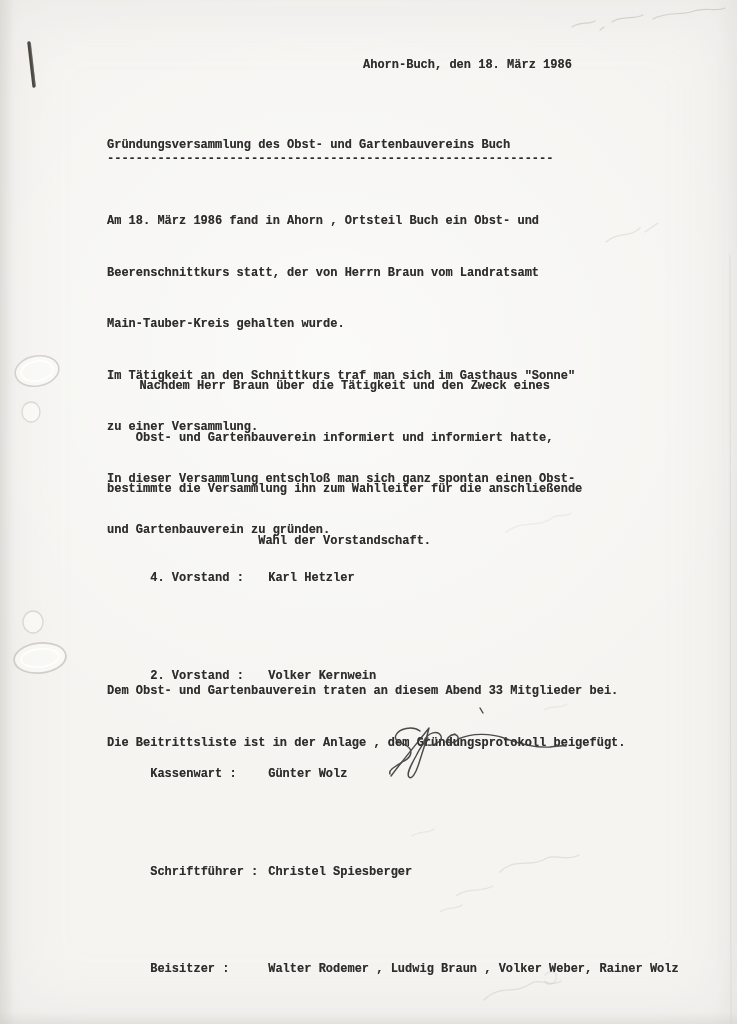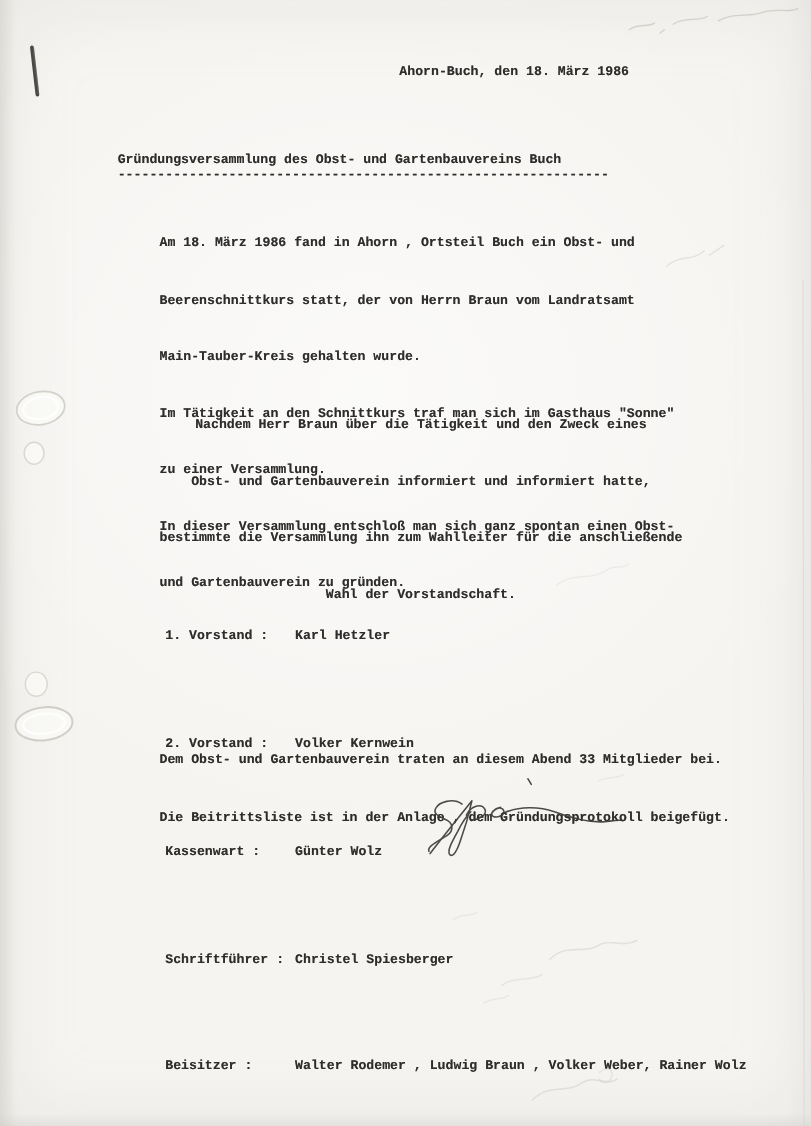--- a/index.html
+++ b/index.html
@@ -29,21 +29,21 @@
   .typed {
     position: absolute;
     font-family: "Liberation Mono", "DejaVu Sans Mono", monospace;
     font-size: 12px;
     font-weight: 700;
     color: #2f2d2b;
     letter-spacing: 0px;
     white-space: pre;
     text-shadow: 0 0 0.6px rgba(47,45,43,0.55);
   }
-  .block .line { line-height: 23.5px; margin-left: 38px; }
+  .block .line { line-height: 23.5px; }
   .dateline { top: 54px; left: 363px; line-height: 23px; }
   .title-line { top: 134px; left: 107px; line-height: 23px; }
   .title-underline { top: 148px; left: 107px; line-height: 23px; }
   .intro-block { top: 182px; left: 107px; }
   .wahlleiter-block { top: 347px; left: 107px; text-align: center; }
   .wahlintro-block { top: 449px; left: 107px; }
   .roster-block { top: 516px; left: 107px; }
   .roster-block .roster-row { line-height: 23.25px; }
   .roster-role { display: inline-block; width: 118px; }
   .closing-block { top: 652px; left: 107px; }
@@ -78,21 +78,21 @@
   <div class="typed block wahlleiter-block">
     <div class="line">Nachdem Herr Braun über die Tätigkeit und den Zweck eines</div>
     <div class="line">Obst- und Gartenbauverein informiert und informiert hatte,</div>
     <div class="line">bestimmte die Versammlung ihn zum Wahlleiter für die anschließende</div>
     <div class="line">Wahl der Vorstandschaft.</div>
   </div>
 
 
   <div class="typed block roster-block">
     <div class="roster-row">
-      <span class="roster-role">1. Vorstand :</span><span class="roster-name">Karl Hetzler</span>
+      <span class="roster-role">4. Vorstand :</span><span class="roster-name">Karl Hetzler</span>
     </div>
     <div class="roster-row">
       <span class="roster-role">2. Vorstand :</span><span class="roster-name">Volker Kernwein</span>
     </div>
     <div class="roster-row">
       <span class="roster-role">Kassenwart :</span><span class="roster-name">Günter Wolz</span>
     </div>
     <div class="roster-row">
       <span class="roster-role">Schriftführer :</span><span class="roster-name">Christel Spiesberger</span>
     </div>

